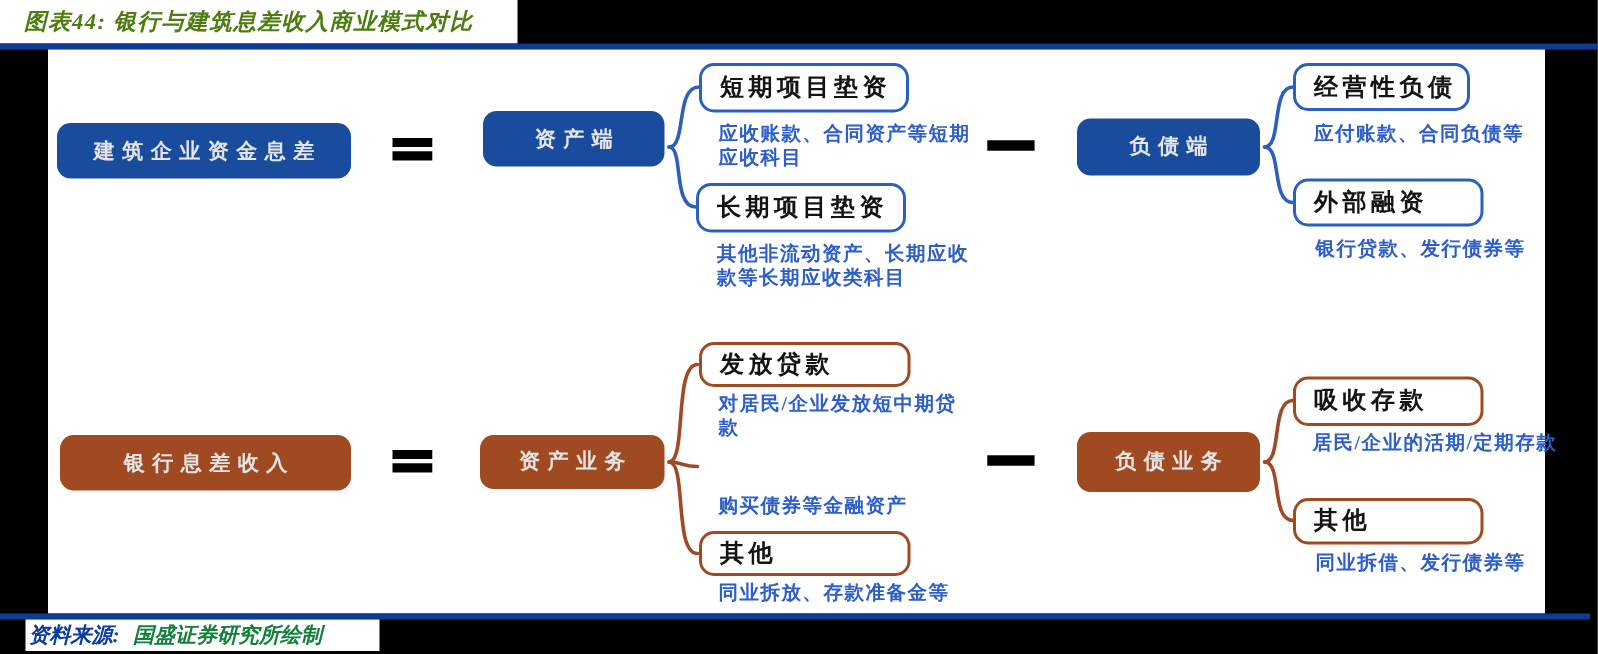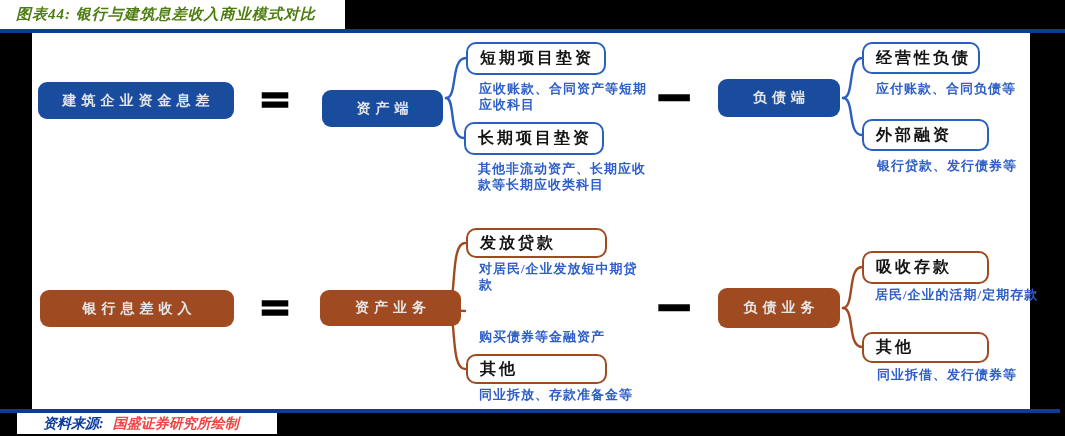--- a/index.html
+++ b/index.html
@@ -36,24 +36,23 @@
     display:flex;align-items:center;justify-content:center;
     -webkit-text-stroke:1.5px #000;
   }
   .op-eq{font-size:40px;}
   .op-minus{font-size:48px;}
   .connectors{position:absolute;left:0;top:0;pointer-events:none;}
   .source-row{
     position:absolute;left:17px;top:413px;width:236px;height:21px;background:#fff;
     display:flex;align-items:center;font-size:14px;font-weight:bold;font-style:italic;
     white-space:nowrap;
-    padding-left:24px;
   }
   .source-label{color:#0C3D9E;margin-left:2px;}
-  .source-text{color:#ef4444;margin-left:9px;}
+  .source-text{color:#15803d;margin-left:9px;}
 </style>
 </head>
 <body>
 
 <div class="stage">
 
   <div class="white" style="left:0;top:0;width:345px;height:29px;"></div>
   <div class="title-text">图表44: 银行与建筑息差收入商业模式对比</div>
   <div class="rule" style="left:0;top:29px;width:1065px;"></div>
 
@@ -72,21 +71,21 @@
       <path d="M 465 369 C 449 369 458 308 446 308"></path>
       <path d="M 862 267 C 847 267 855 308 843 308"></path>
       <path d="M 862 347 C 847 347 855 308 843 308"></path>
     </g>
   </svg>
 
   <div class="box-solid blue-fill" style="left:38px;top:82px;width:196px;height:37px;">建筑企业资金息差</div>
 
   <div class="op op-eq" style="left:250px;top:77px;width:50px;height:44px;">=</div>
 
-  <div class="box-solid blue-fill" style="left:322px;top:90px;width:121px;height:37px;">资产端</div>
+  <div class="box-solid blue-fill" style="left:322px;top:74px;width:121px;height:37px;">资产端</div>
 
   <div class="box-outline blue-line" style="left:466px;top:42px;width:140px;height:33px;">短期项目垫资</div>
   <div class="desc" style="left:479px;top:81px;width:172px;">应收账款、合同资产等短期应收科目</div>
 
   <div class="box-outline blue-line" style="left:464px;top:122px;width:140px;height:33px;">长期项目垫资</div>
   <div class="desc" style="left:478px;top:161px;width:172px;">其他非流动资产、长期应收款等长期应收类科目</div>
 
   <div class="op op-minus" style="left:652px;top:74px;width:44px;height:44px;">−</div>
 
   <div class="box-solid blue-fill" style="left:718px;top:79px;width:122px;height:38px;">负债端</div>
@@ -94,21 +93,21 @@
   <div class="box-outline blue-line" style="left:862px;top:42px;width:118px;height:32px;">经营性负债</div>
   <div class="desc" style="left:876px;top:81px;width:160px;">应付账款、合同负债等</div>
 
   <div class="box-outline blue-line" style="left:862px;top:119px;width:127px;height:32px;">外部融资</div>
   <div class="desc" style="left:877px;top:158px;width:160px;">银行贷款、发行债券等</div>
 
   <div class="box-solid brown-fill" style="left:40px;top:290px;width:194px;height:37px;">银行息差收入</div>
 
   <div class="op op-eq" style="left:250px;top:285px;width:50px;height:44px;">=</div>
 
-  <div class="box-solid brown-fill" style="left:320px;top:290px;width:141px;height:36px;">资产业务</div>
+  <div class="box-solid brown-fill" style="left:320px;top:290px;width:123px;height:36px;">资产业务</div>
 
   <div class="box-outline brown-line" style="left:466px;top:228px;width:141px;height:30px;">发放贷款</div>
   <div class="desc" style="left:479px;top:261px;width:172px;">对居民/企业发放短中期贷款</div>
 
   <div class="desc" style="left:479px;top:329px;width:185px;">购买债券等金融资产</div>
 
   <div class="box-outline brown-line" style="left:466px;top:354px;width:141px;height:30px;">其他</div>
   <div class="desc" style="left:479px;top:387px;width:195px;">同业拆放、存款准备金等</div>
 
   <div class="op op-minus" style="left:652px;top:284px;width:44px;height:44px;">−</div>

